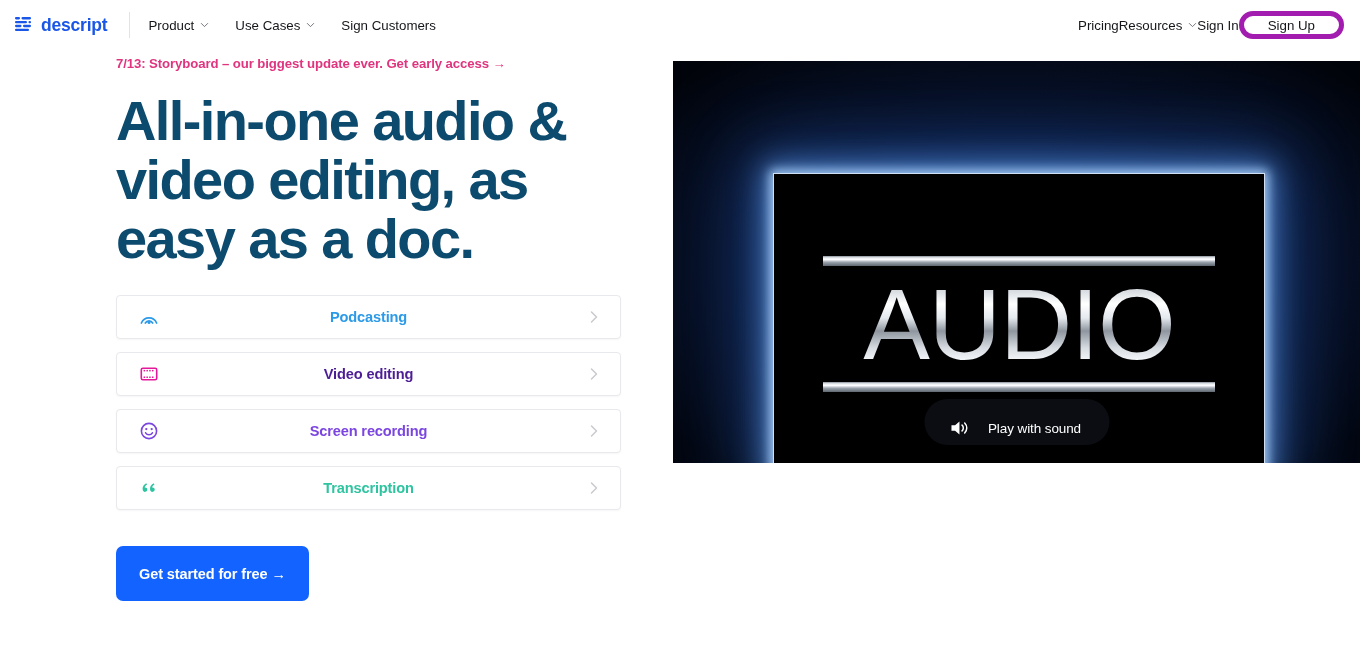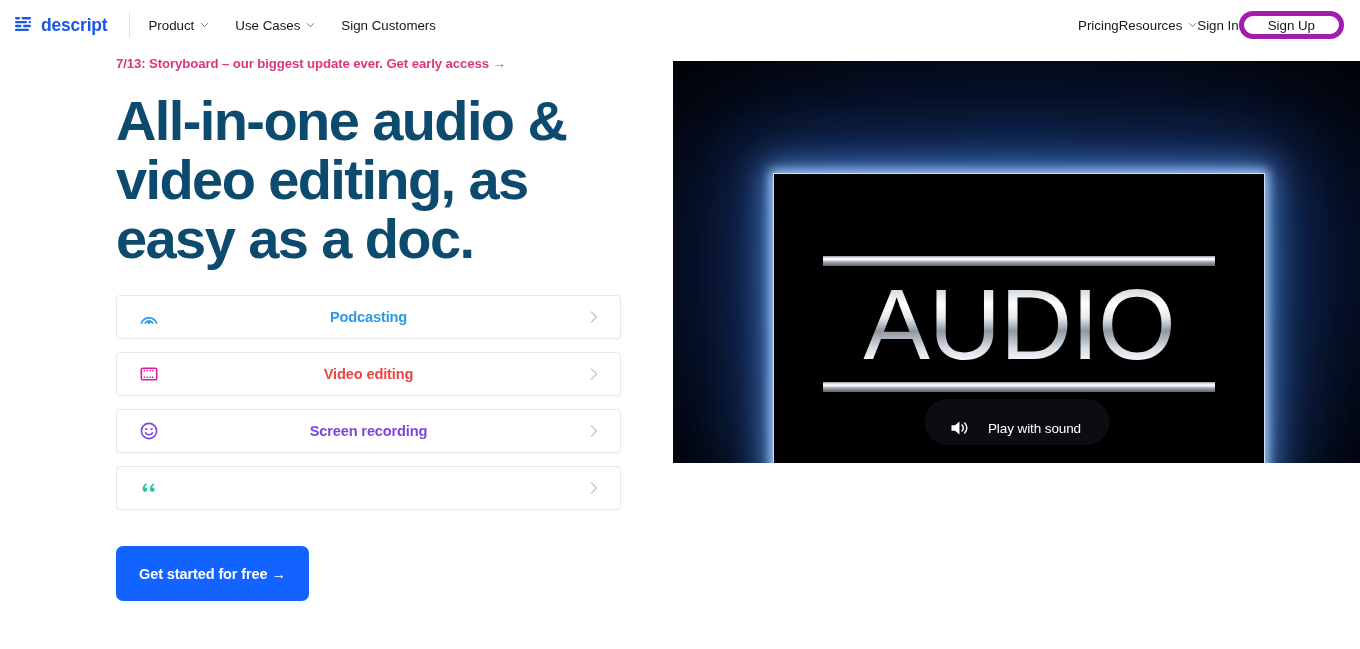--- a/index.html
+++ b/index.html
@@ -256,21 +256,21 @@
           <rect x="4.6" y="5.9" width="1.5" height="1.5" fill="#e4189a"></rect>
           <rect x="7.4" y="5.9" width="1.5" height="1.5" fill="#e4189a"></rect>
           <rect x="10.2" y="5.9" width="1.5" height="1.5" fill="#e4189a"></rect>
           <rect x="13" y="5.9" width="1.5" height="1.5" fill="#e4189a"></rect>
           <rect x="4.6" y="12.5" width="1.5" height="1.5" fill="#e4189a"></rect>
           <rect x="7.4" y="12.5" width="1.5" height="1.5" fill="#e4189a"></rect>
           <rect x="10.2" y="12.5" width="1.5" height="1.5" fill="#e4189a"></rect>
           <rect x="13" y="12.5" width="1.5" height="1.5" fill="#e4189a"></rect>
         </svg>
       </span>
-      <span class="card-label" style="color:#ef4444">Video editing</span>
+      <span class="card-label" style="color:#4c1d95">Video editing</span>
       <span class="card-chevron">
         <svg width="12" height="16" viewBox="0 0 12 16">
             <path d="M3.5 3 L8.5 8 L3.5 13" fill="none" stroke="#c9cace" stroke-width="1.5" stroke-linecap="round" stroke-linejoin="round"></path>
           </svg>
       </span>
     </div>
 
     <div class="card">
       <span class="card-icon">
         <svg width="20" height="20" viewBox="0 0 20 20">
@@ -288,20 +288,21 @@
       </span>
     </div>
 
     <div class="card">
       <span class="card-icon">
         <svg width="20" height="20" viewBox="0 0 20 20">
           <path d="M7.2 5.2 C4.6 6.6 3.6 8.6 3.6 11 C3.6 12.7 4.6 13.9 6 13.9 C7.3 13.9 8.3 12.9 8.3 11.6 C8.3 10.3 7.4 9.4 6.2 9.4 C6 9.4 5.8 9.4 5.7 9.5 C6 8.2 6.9 7.2 8.1 6.5 Z" fill="#2ec4a0"></path>
           <path d="M14.6 5.2 C12 6.6 11 8.6 11 11 C11 12.7 12 13.9 13.4 13.9 C14.7 13.9 15.7 12.9 15.7 11.6 C15.7 10.3 14.8 9.4 13.6 9.4 C13.4 9.4 13.2 9.4 13.1 9.5 C13.4 8.2 14.3 7.2 15.5 6.5 Z" fill="#2ec4a0"></path>
         </svg>
       </span>
+      <span class="card-label" style="color:#2ec4a0">Transcription</span>
       <span class="card-chevron">
         <svg width="12" height="16" viewBox="0 0 12 16">
             <path d="M3.5 3 L8.5 8 L3.5 13" fill="none" stroke="#c9cace" stroke-width="1.5" stroke-linecap="round" stroke-linejoin="round"></path>
           </svg>
       </span>
     </div>
 
   </div>
 
   <button class="cta">Get started for free →</button>

